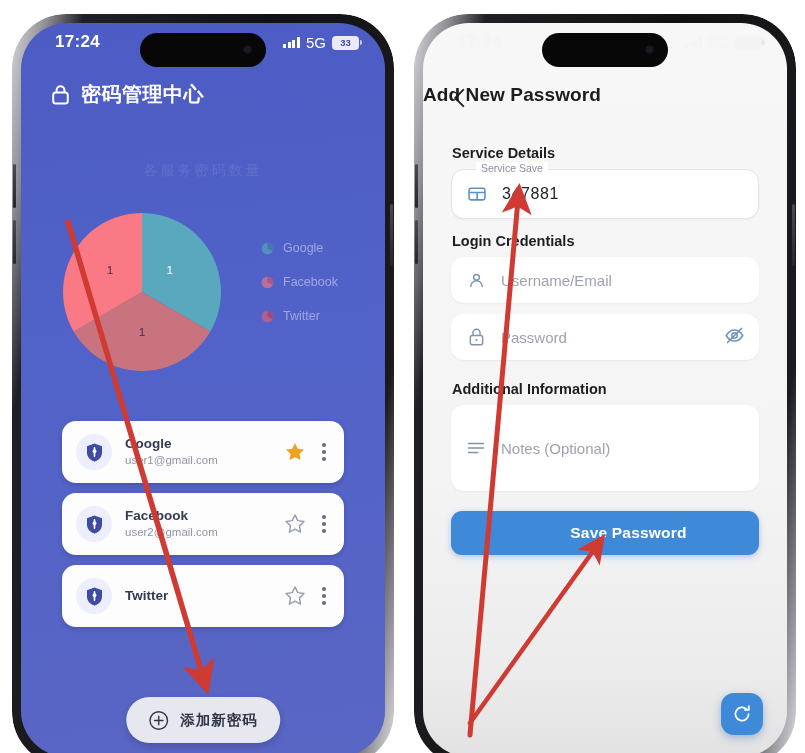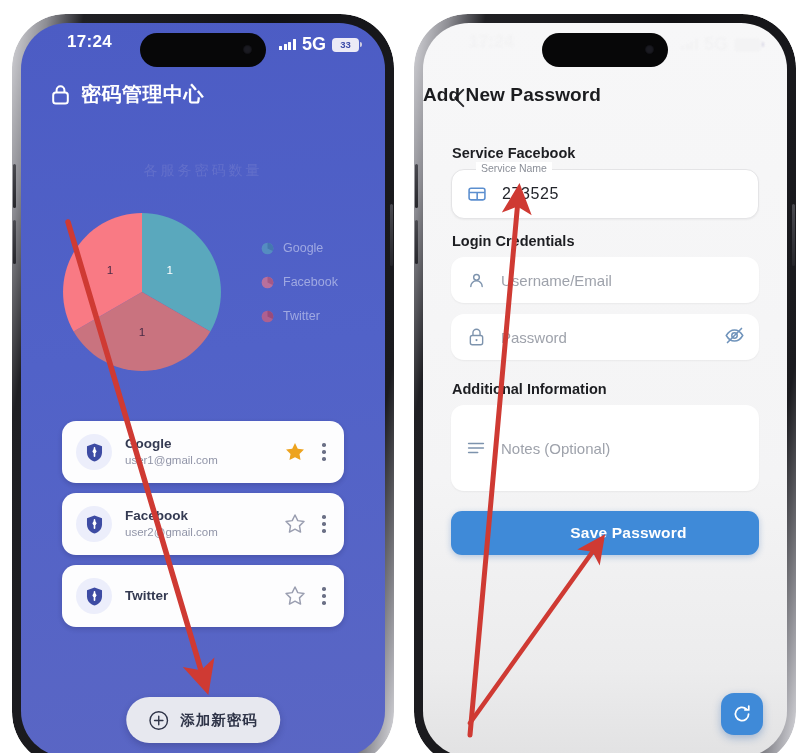--- a/index.html
+++ b/index.html
@@ -18,27 +18,27 @@
   .phone .inner{
     position:absolute;left:9px;top:9px;right:9px;bottom:9px;
     border-radius:46px;overflow:hidden;
   }
   
   .btn-side{position:absolute;background:linear-gradient(180deg,#4a4a50,#26262b);border-radius:2px;}
 
   
   .scr-left{position:absolute;inset:0;background:linear-gradient(175deg,#4c5cc4 0%,#5162c8 45%,#5a66c4 100%);}
   .statusbar{position:absolute;left:0;right:0;top:0;height:44px;color:#fff;}
-  .sb-time{position:absolute;left:34px;top:9px;font-size:17px;font-weight:700;letter-spacing:.3px;margin-left:12px;}
+  .sb-time{position:absolute;left:34px;top:9px;font-size:17px;font-weight:700;letter-spacing:.3px;}
   .sb-right{position:absolute;right:26px;top:11px;display:flex;align-items:center;gap:6px;}
   .bars{display:flex;align-items:flex-end;gap:1.6px;height:11px;}
   .bars i{display:block;width:3px;background:#fff;border-radius:.5px;}
   .bars i:nth-child(1){height:4px}.bars i:nth-child(2){height:6px}
   .bars i:nth-child(3){height:8px}.bars i:nth-child(4){height:11px}
-  .net{font-size:18px;font-weight:700;}
+  .net{font-size:15px;font-weight:400;}
   .batt{position:relative;width:27px;height:14px;border-radius:4px;background:#eceaf6;
         display:flex;align-items:center;justify-content:center;}
   .batt span{font-size:9.5px;font-weight:700;color:#3b4aa8;text-align:right;}
   .batt:after{content:"";position:absolute;right:-3px;top:4.5px;width:2px;height:5px;background:#cfcde0;border-radius:0 2px 2px 0;}
 
   .notch{position:absolute;left:50%;transform:translateX(-50%);top:10px;width:126px;height:34px;
          background:#070708;border-radius:20px;}
   .notch:after{content:"";position:absolute;right:14px;top:12px;width:9px;height:9px;border-radius:50%;
                background:#1b1b22;box-shadow:inset 0 0 2px #000;}
 
@@ -302,30 +302,30 @@
         <div class="notch"></div>
 
         <div class="navbar">
           <svg class="backchev" viewBox="0 0 24 24">
             <path d="M15 4.5 7.6 12l7.4 7.5" fill="none" stroke="#2a2b2f" stroke-width="1.9" stroke-linecap="round" stroke-linejoin="round"></path>
           </svg>
           <div class="navtitle">Add New Password</div>
         </div>
 
         <div class="sect" style="top:122px;">
-          <div class="secthead">Service Facebook</div>
+          <div class="secthead">Service Details</div>
           <div class="field outlined">
-            <span class="floatlbl">Service Name</span>
+            <span class="floatlbl">Service Save</span>
             <span class="fi">
               <svg width="20" height="20" viewBox="0 0 24 24">
                 <rect x="2.5" y="5" width="19" height="14" rx="2.4" fill="none" stroke="#5c8fcf" stroke-width="1.9"></rect>
                 <path d="M2.5 10.2h19M12.2 10.2v8.8" stroke="#5c8fcf" stroke-width="1.9"></path>
               </svg>
             </span>
-            <span class="fval">273525</span>
+            <span class="fval">347881</span>
           </div>
         </div>
 
         <div class="sect" style="top:210px;">
           <div class="secthead">Login Credentials</div>
           <div class="field">
             <span class="fi">
               <svg width="19" height="19" viewBox="0 0 24 24">
                 <circle cx="12" cy="8" r="3.6" fill="none" stroke="#7d93ad" stroke-width="1.8"></circle>
                 <path d="M4.8 19.6a7.2 7.2 0 0 1 14.4 0" fill="none" stroke="#7d93ad" stroke-width="1.8" stroke-linecap="round"></path>

